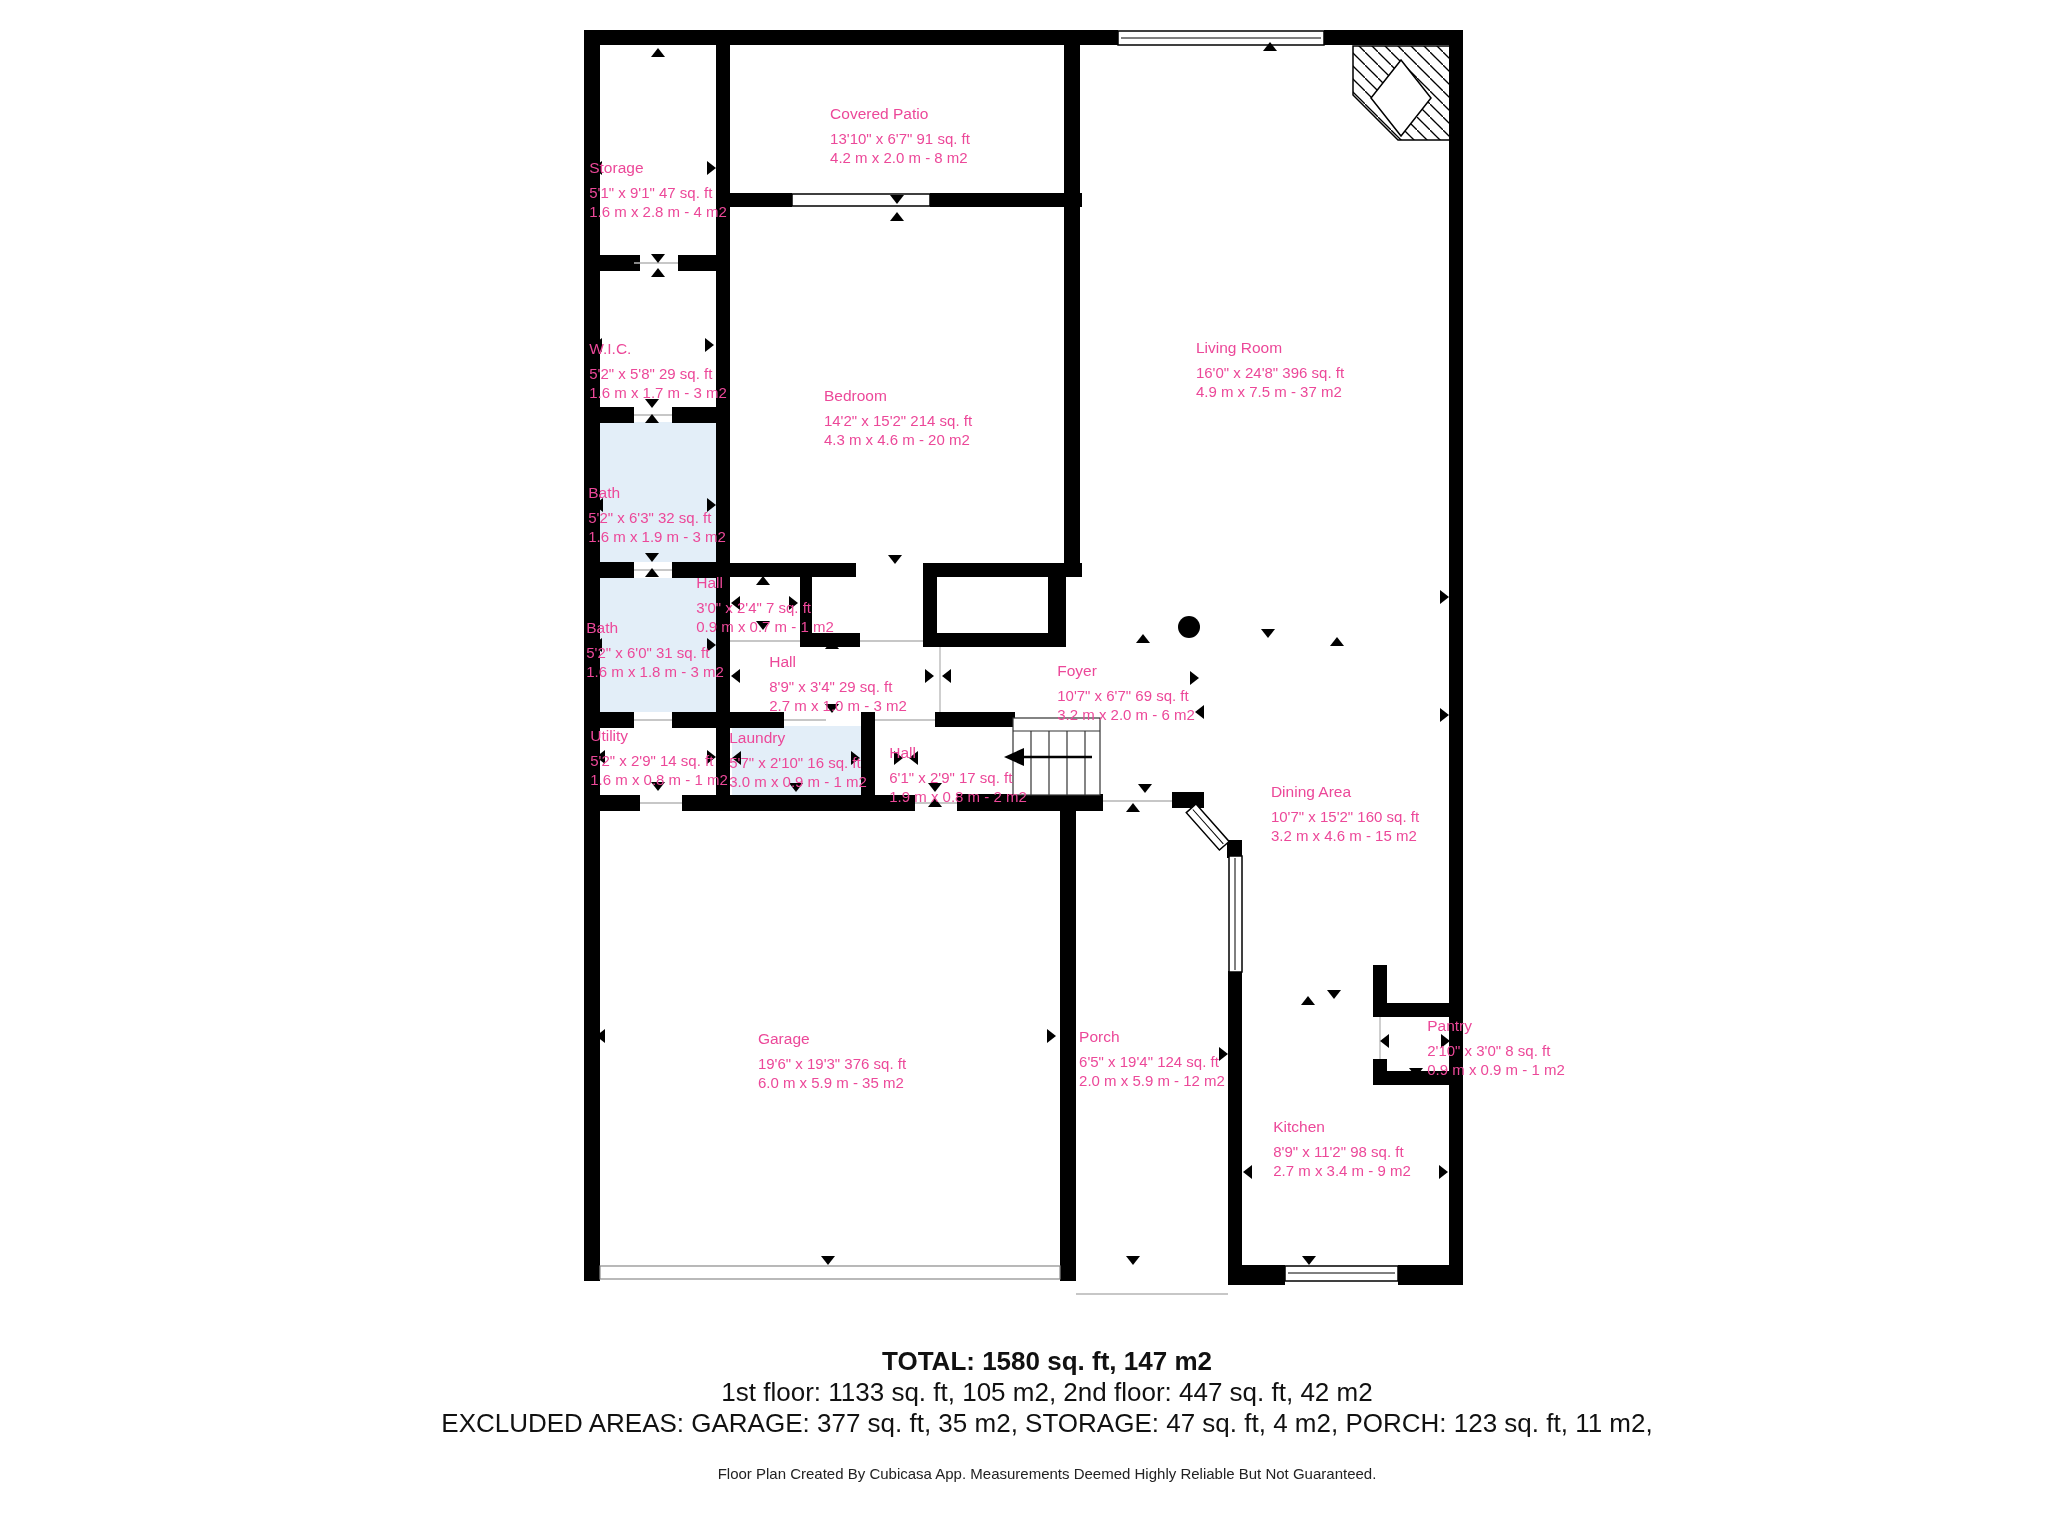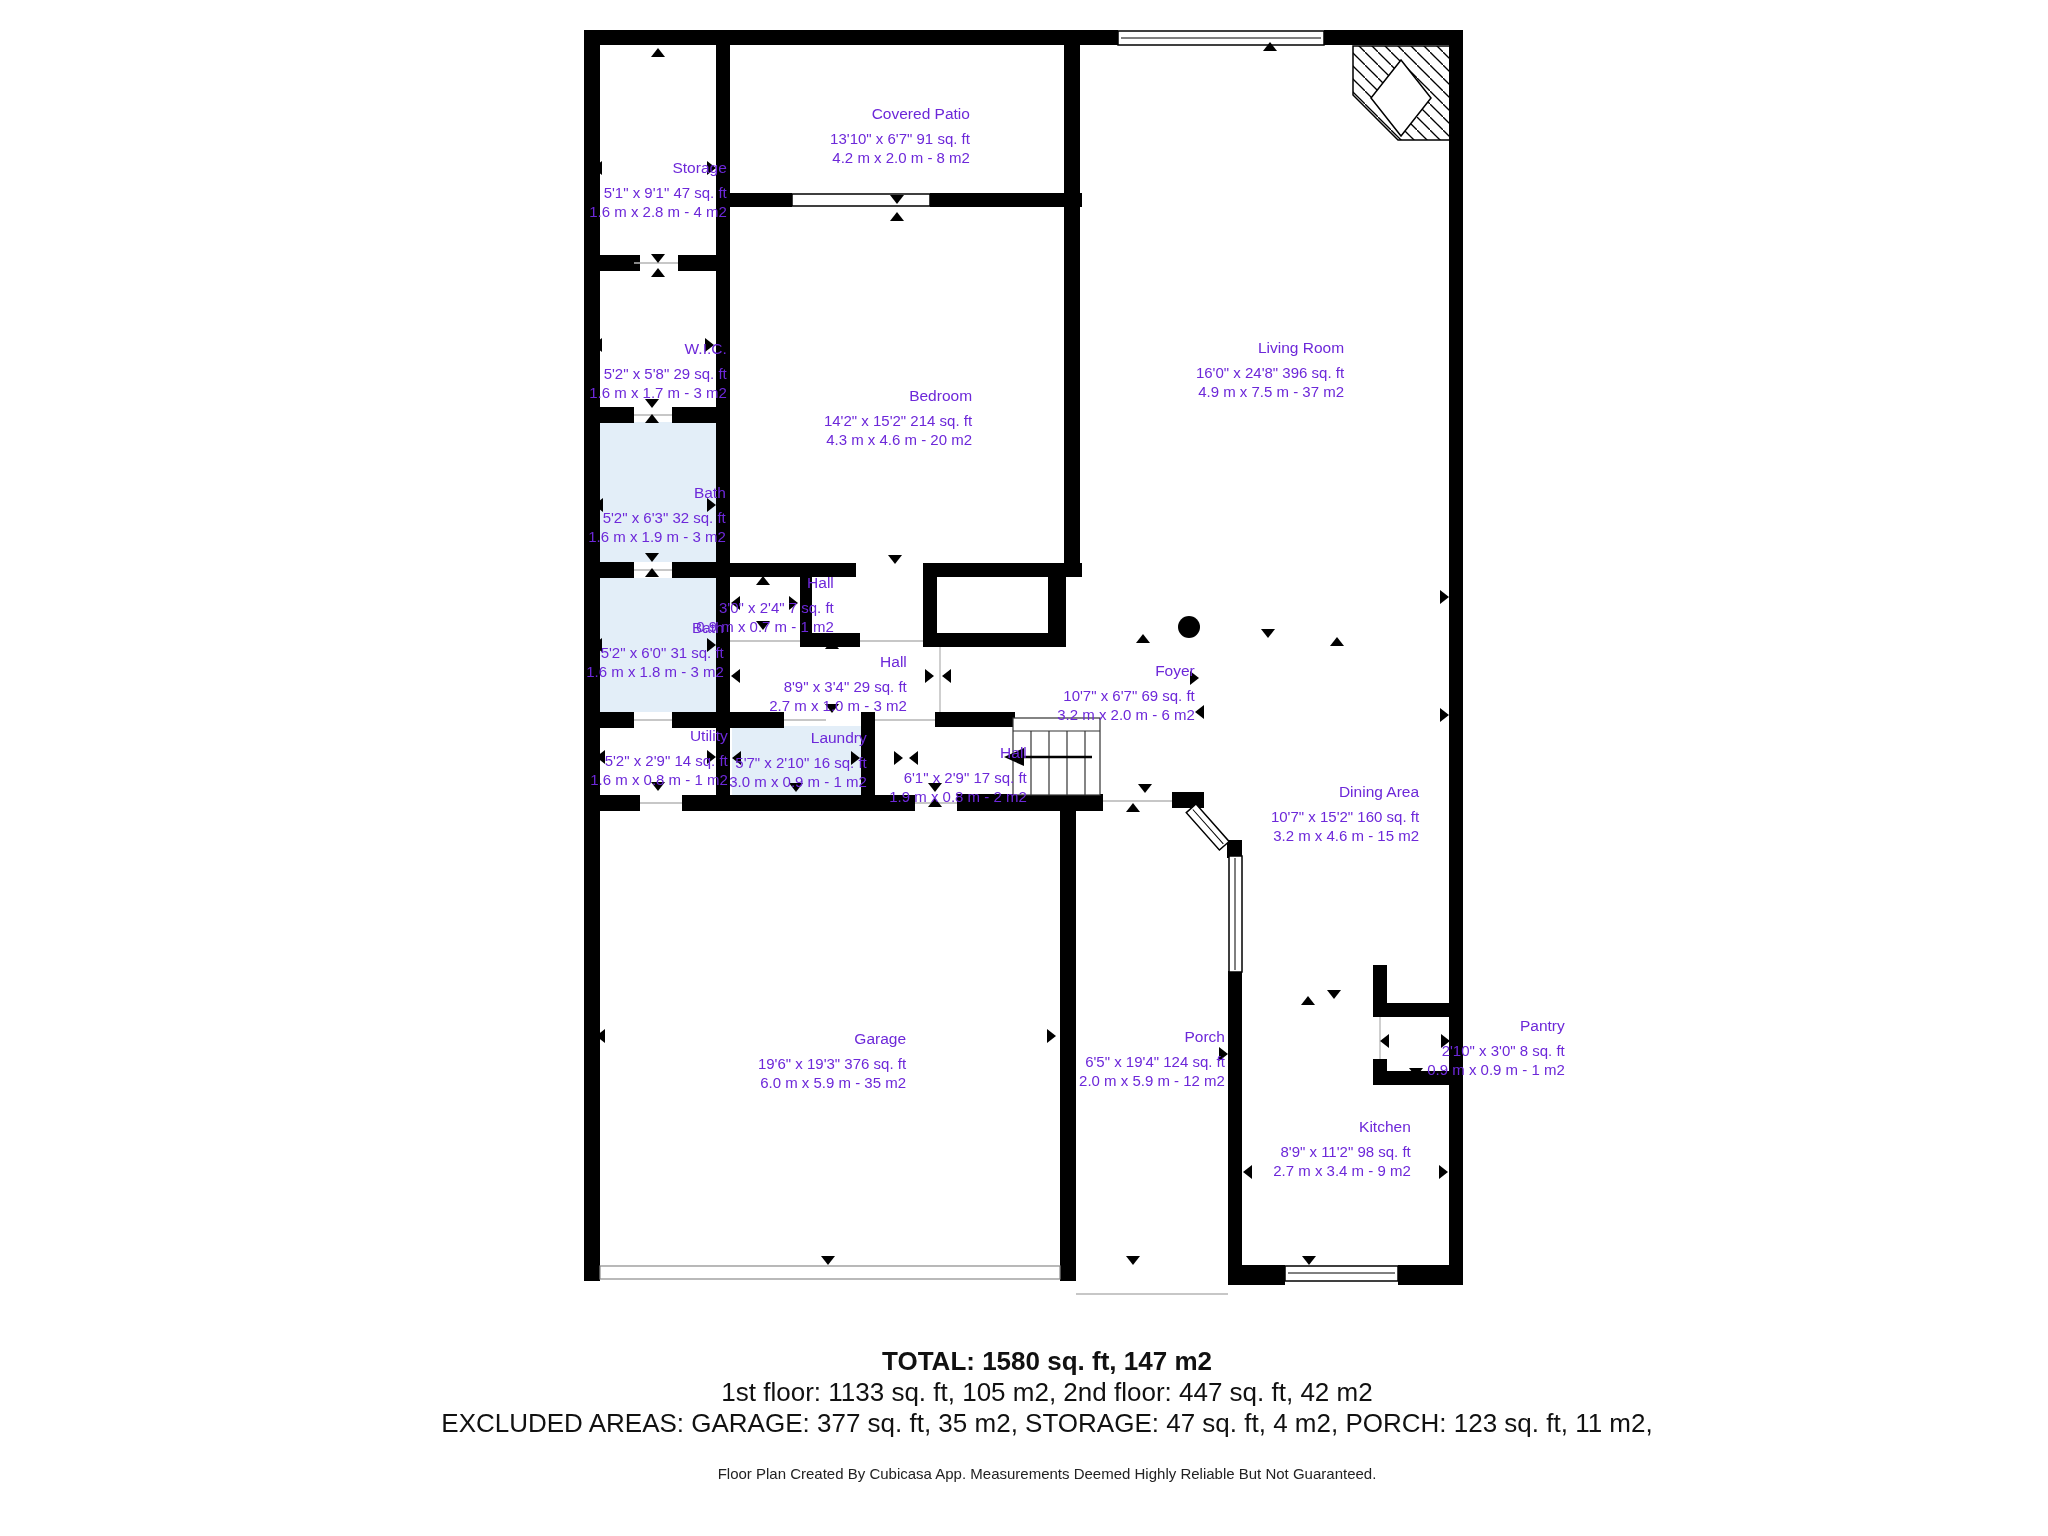--- a/index.html
+++ b/index.html
@@ -1,20 +1,20 @@
 <!DOCTYPE html>
 <html><head>
 <meta charset="utf-8">
 <style>
   html,body{margin:0;padding:0;background:#fff;}
   .stage{position:relative;width:2048px;height:1536px;background:#fff;overflow:hidden;
          font-family:"Liberation Sans","DejaVu Sans",sans-serif;}
   .plan-svg{position:absolute;left:0;top:0;}
-  .rl{position:absolute;transform:translate(-50%,-50%);text-align:right;white-space:nowrap;
-      color:#6d28d9;z-index:5;}
+  .rl{position:absolute;transform:translate(-50%,-50%);text-align:left;white-space:nowrap;
+      color:#ec4899;z-index:5;}
   .rn{font-size:15.5px;line-height:18px;margin-bottom:6px;}
   .rd{font-size:15px;line-height:19px;}
   .footer{position:absolute;left:0;top:1346px;width:100%;text-align:center;color:#111;z-index:5;padding-left:23px;}
   .fl{font-size:26px;line-height:31px;}
   .fl.total{font-weight:bold;}
   .disclaimer{margin-top:26px;font-size:15px;color:#222;}
 </style>
 </head>
 <body>
 

